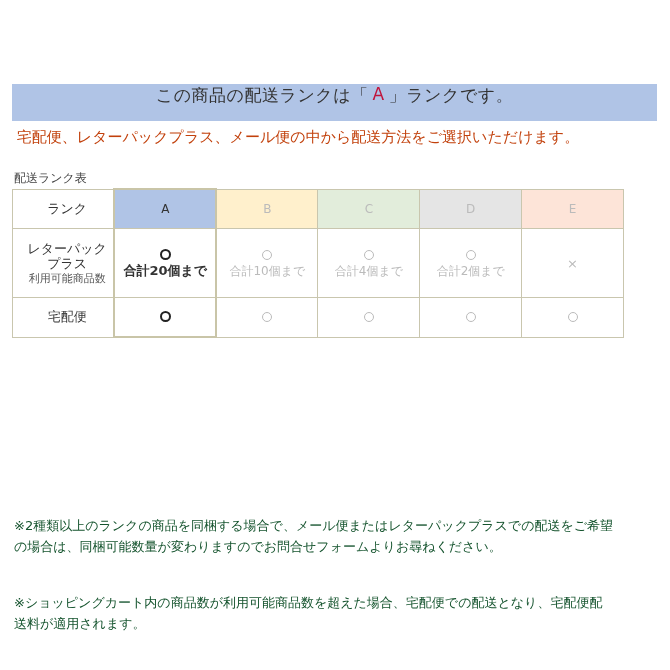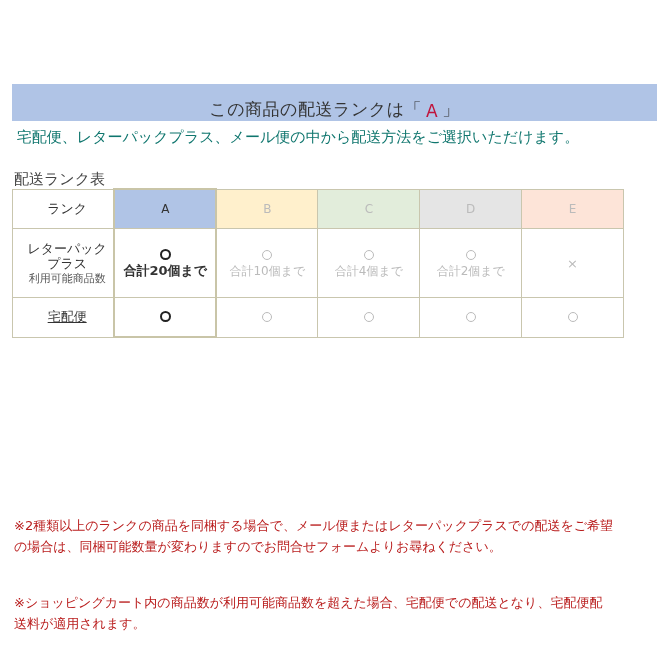--- a/index.html
+++ b/index.html
@@ -16,47 +16,47 @@
       color: #333333;
     }
     .banner {
       position: absolute;
       left: 12px;
       top: 84px;
       width: 645px;
       height: 37px;
       background: #b0c4e6;
       display: flex;
-      align-items: flex-end;
+      align-items: flex-start;
       justify-content: center;
       font-size: 17px;
       color: #333333;
       letter-spacing: 0.5px;
     }
     .banner .rank-letter {
       color: #c0143c;
       margin: 0 4px;
     }
     .banner .bracket {
       color: #333;
     }
     .subtitle {
       position: absolute;
       left: 0;
       top: 128px;
       width: 596px;
       text-align: center;
       font-size: 15px;
-      color: #0f766e;
+      color: #c2410c;
     }
     .table-caption {
       position: absolute;
       left: 14px;
       top: 170px;
-      font-size: 15px;
+      font-size: 12px;
       color: #444444;
     }
     table.rank-table {
       position: absolute;
       left: 12px;
       top: 188px;
       width: 612px;
       border-collapse: collapse;
       table-layout: fixed;
       font-size: 12px;
@@ -97,21 +97,21 @@
       border-top: 2px solid #c9c5a8;
       background: #b0c4e6;
       font-weight: normal;
       font-size: 12px;
     }
     tr.header-row td { height: 38px; }
     tr.weight-row td { height: 53px; }
     tr.thick-row td { height: 36px; }
     tr.mail-row td { height: 62px; }
     tr.lp-row td { height: 68px; margin-left: 35px; }
-    tr.takuhai-row td { height: 38px; text-decoration: underline; }
+    tr.takuhai-row td { height: 38px; }
 
     .bg-b { background: #fff0cc !important; }
     .bg-c { background: #e2eddb !important; }
     .bg-d { background: #e5e5e5 !important; }
     .bg-e { background: #fde4d8 !important; }
 
     .mark {
       display: block;
       font-size: 13px;
       line-height: 15px;
@@ -136,33 +136,34 @@
     .cell-note {
       display: block;
       line-height: 16px;
     }
     .notes {
       position: absolute;
       left: 14px;
       width: 600px;
       font-size: 13px;
       line-height: 21px;
-      color: #b91c1c;
+      color: #14532d;
     }
     .note-1 { top: 515px; }
     .note-2 { top: 592px; }
   </style>
 </head>
 <body>
 
 <div class="banner">
   <span>この商品の配送ランクは</span>
   <span class="bracket">「</span>
   <span class="rank-letter">A</span>
   <span class="bracket">」</span>
+  <span>ランクです。</span>
 </div>
 
 <div class="subtitle">宅配便、レターパックプラス、メール便の中から配送方法をご選択いただけます。</div>
 
 <div class="table-caption">配送ランク表</div>
 
 <table class="rank-table">
   <tbody>
       <tr class="header-row">
     <td class="label-cell">

